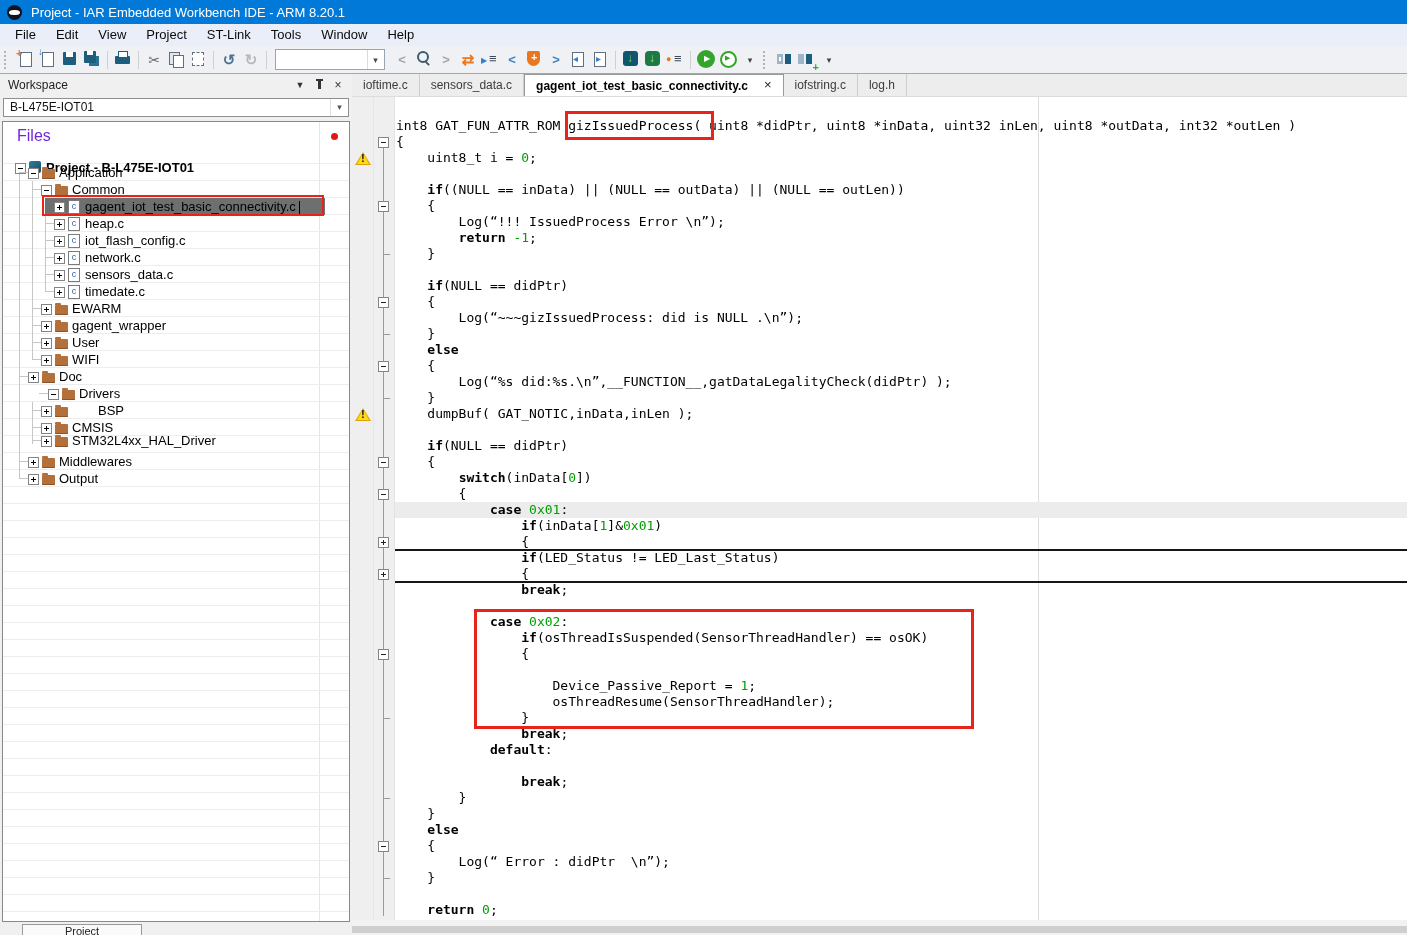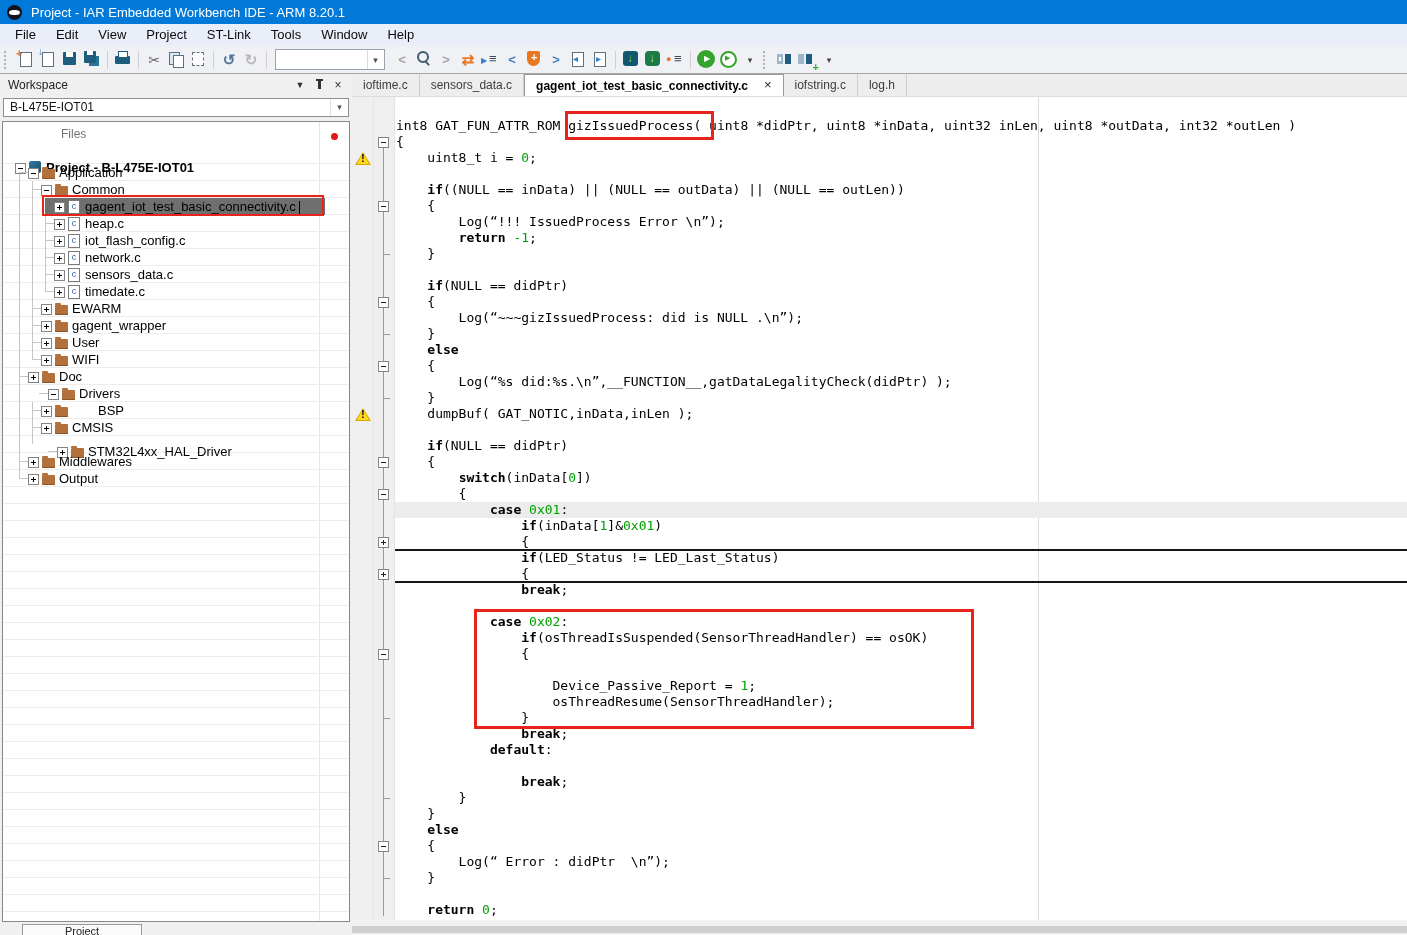--- a/index.html
+++ b/index.html
@@ -113,21 +113,21 @@
   .pin-glyph { width:3px; height:8px; background:#333; position:relative; }
   .pin-glyph::before { content:""; position:absolute; top:-2px; left:-2px; width:7px; height:2px; background:#333; }
   .ws-combo { position:absolute; left:3px; top:24px; width:346px; height:19px; background:#fff;
     border:1px solid #8f8f8f; font-size:12px; line-height:17px; padding-left:6px;
     box-sizing:border-box; color:#111; }
   .ws-combo .combo-arrow { position:absolute; right:0; top:0; width:17px; height:100%;
     display:flex; align-items:center; justify-content:center; font-size:9px; color:#555;
     border-left:1px solid #e0e0e0; }
   .files-panel { position:absolute; left:2px; top:47px; width:346px; height:799px;
     background:#fff; border:1px solid #898989; overflow:hidden; }
-  .files-header { font-size:12px; color:#737373; padding:5px 0 0 14px;margin-left:44px; }
+  .files-header { font-size:16px; color:#6d28d9; padding:5px 0 0 14px; }
   .files-col-line { position:absolute; left:316px; top:0; bottom:0; width:1px; background:#e6e6e6; }
   .red-dot { position:absolute; left:328px; top:11px; width:7px; height:7px; border-radius:50%;
     background:#e01818; }
   .tree-rows { position:absolute; left:0; top:25px; right:0; bottom:0;
     background:repeating-linear-gradient(to bottom, transparent 0 16px, #ededed 16px 17px); }
   .tree-row { position:absolute; left:0; right:0; height:17px; font-size:13px; color:#000; }
   .tree-row .row-label { position:absolute; top:1px; white-space:nowrap; }
   .tree-row.bold .row-label { font-weight:bold; }
   .sel-bg { position:absolute; left:42px; width:280px; top:0; height:17px; background:#6f6f6f; }
   .exp { position:absolute; width:9px; height:9px; top:4px; background:#fff;
@@ -428,21 +428,21 @@
           <div class="exp plus" style="left: 38px;"></div>
           <div class="icon-folder" style="left: 52px;"></div>
           <span class="row-label" style="left: 69px; margin-left: 26px;">BSP</span>
         </div>
         <div class="tree-row" style="top: 272px;">
           <div class="tree-line" style="left: 29px; top: 8px; height: 1px; width: 9px;"></div>
           <div class="exp plus" style="left: 38px;"></div>
           <div class="icon-folder" style="left: 52px;"></div>
           <span class="row-label" style="left: 69px;">CMSIS</span>
         </div>
-        <div class="tree-row" style="top: 296px; margin-left: 16px;">
+        <div class="tree-row" style="top: 285px;">
           <div class="tree-line" style="left: 29px; top: 8px; height: 1px; width: 9px;"></div>
           <div class="exp plus" style="left: 38px;"></div>
           <div class="icon-folder" style="left: 52px;"></div>
           <span class="row-label" style="left: 69px;">STM32L4xx_HAL_Driver</span>
         </div>
         <div class="tree-row" style="top: 306px;">
           <div class="tree-line" style="left: 16px; top: 8px; height: 1px; width: 9px;"></div>
           <div class="exp plus" style="left: 25px;"></div>
           <div class="icon-folder" style="left: 39px;"></div>
           <span class="row-label" style="left: 56px;">Middlewares</span>

